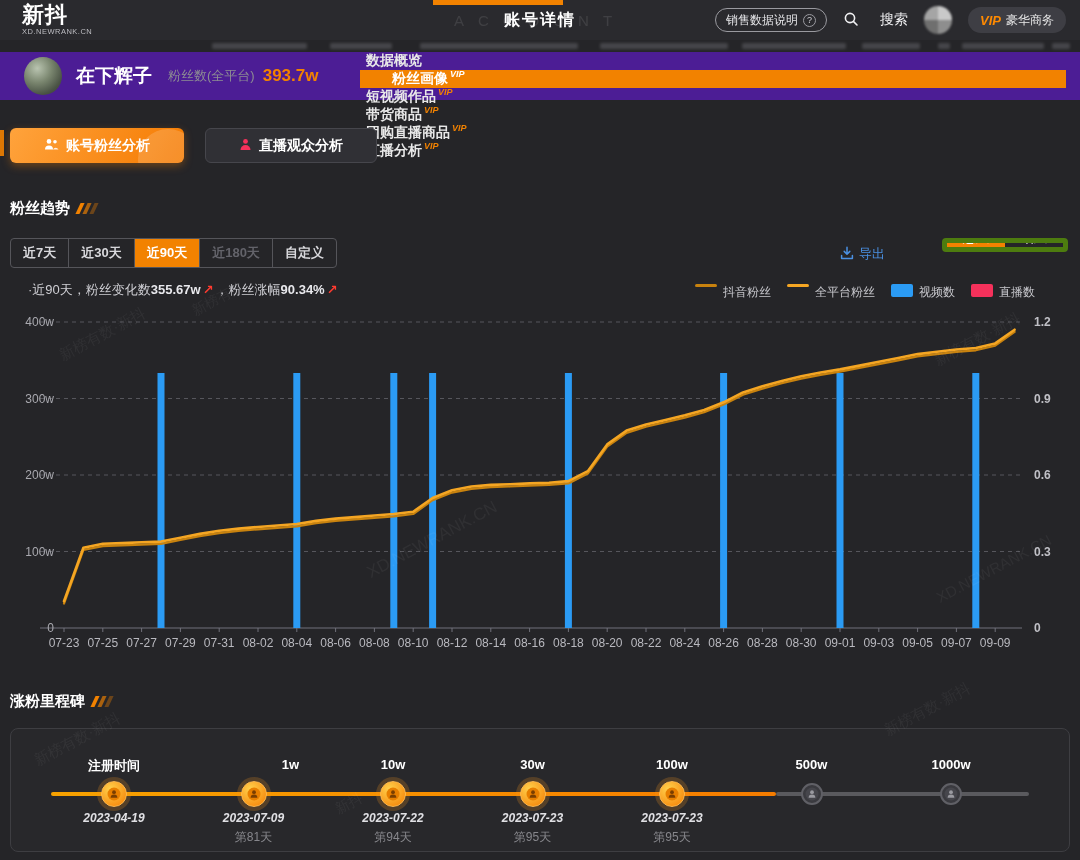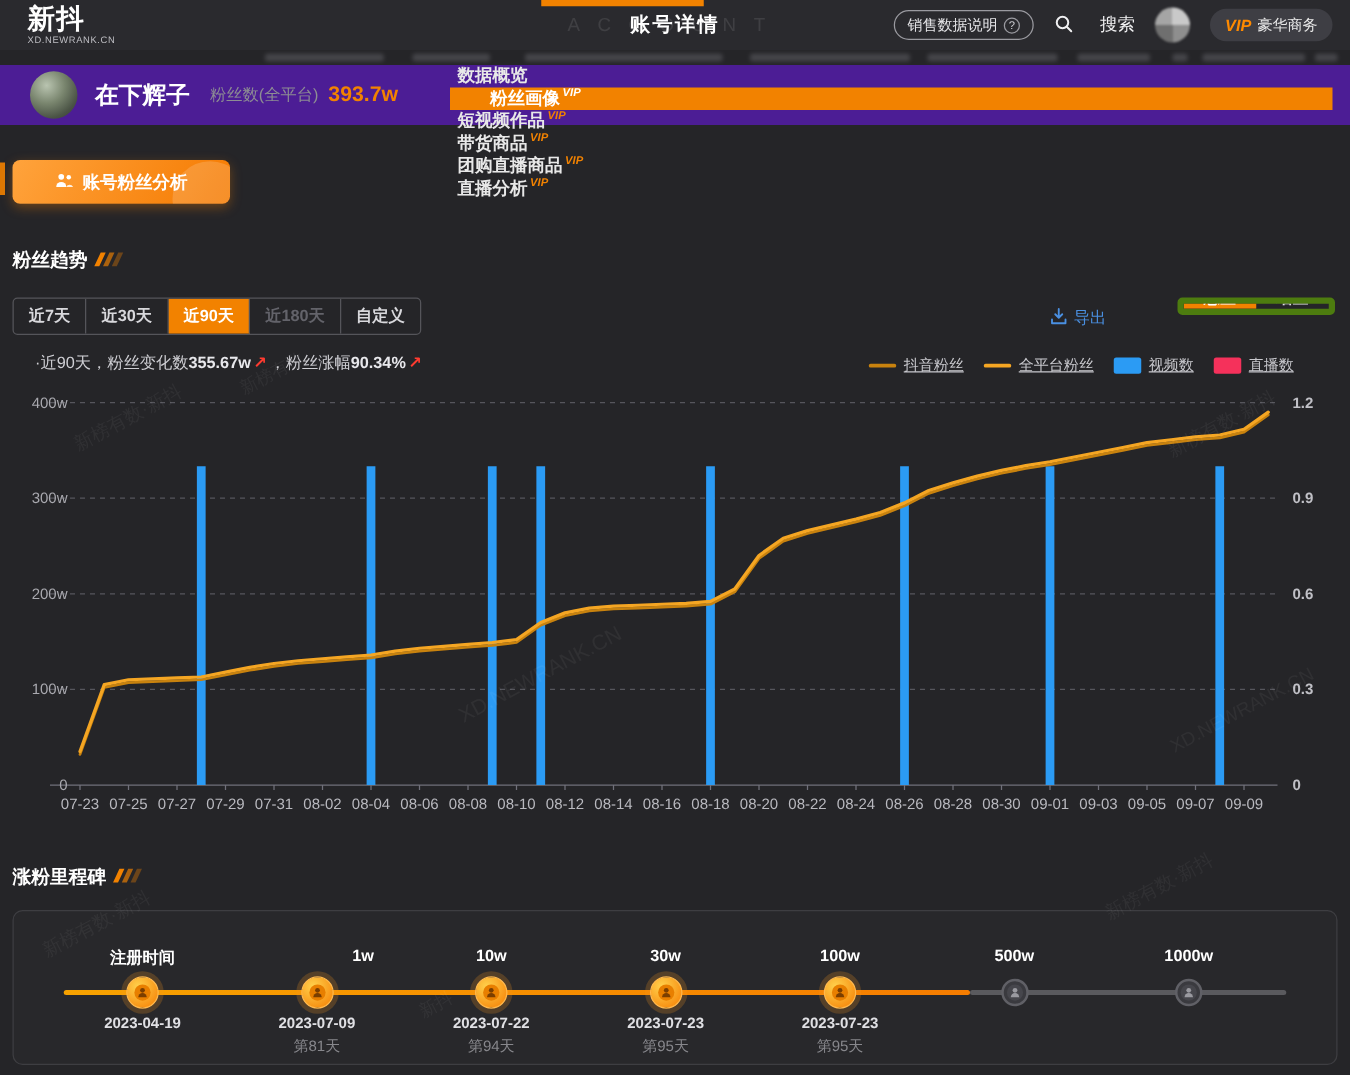--- a/index.html
+++ b/index.html
@@ -66,35 +66,35 @@
   .toggle-group { top:238px; right:12px; height:14px; display:flex; border-radius:4px; overflow:hidden; border:5px solid #4d7c0f;align-items:flex-end; }
   .toggle-btn { width:58px; display:flex; align-items:center; justify-content:center; font-size:13px; font-weight:bold; color:#e0e0e4; cursor:pointer; }
   .toggle-btn.active { background:#F28200; color:#fff; }
   .toggle-btn:not(.active) { background:transparent; }
 
   
   .summary-line { left:28px; top:281px; color:#cfcfd4; font-size:13px; }
   .summary-line b { color:#e8e8ec; font-weight:bold; }
   .up-arrow { color:#ff3b30; font-weight:bold; font-size:13px; margin:0 2px; }
   .legend-row { top:284px; right:45px; display:flex; align-items:center; gap:16px; }
-  .legend-item { display:flex; align-items:center; gap:6px; color:#c8c8cd; font-size:12px; cursor:pointer;text-decoration:underline; }
+  .legend-item { display:flex; align-items:flex-start; gap:6px; color:#c8c8cd; font-size:12px; cursor:pointer; }
   .lg-line { width:22px; height:3px; border-radius:2px; }
   .lg-rect { width:22px; height:13px; border-radius:2px; }
 
   
   #chart-area { left:0; top:310px; width:1080px; height:350px; }
 
   
   .milestone-card { left:10px; top:728px; width:1060px; height:124px; border:1px solid #3e3e42; border-radius:8px; background:#28282b; }
   .ms-line { position:absolute; top:63px; height:4px; border-radius:2px; }
   .ms-node { position:absolute; border-radius:50%; display:flex; align-items:center; justify-content:center; }
   .ms-node.done { width:26px; height:26px; top:52px; background:radial-gradient(circle at 35% 30%, #ffd14d, #f57c00); box-shadow:0 0 0 4px rgba(245,150,30,.22); border:1px solid #ffb84d; }
   .ms-node.todo { width:22px; height:22px; top:54px; background:#3a3a3f; border:2px solid #606066; }
   .ms-label { position:absolute; top:28px; transform:translateX(-50%); color:#fff; font-weight:bold; font-size:13px; white-space:nowrap; }
-  .ms-date { position:absolute; top:82px; transform:translateX(-50%); color:#e0e0e4; font-weight:bold; font-size:12px; white-space:nowrap; }
+  .ms-date { position:absolute; top:82px; transform:translateX(-50%); color:#e0e0e4; font-weight:bold; font-size:12px; white-space:nowrap;font-style:italic; }
   .ms-day { position:absolute; top:100px; transform:translateX(-50%); color:#87878c; font-size:12px; white-space:nowrap; }
 
   
   .wm { position:absolute; color:rgba(255,255,255,.05); white-space:nowrap; transform:rotate(-28deg); pointer-events:none; }
 </style>
 </head>
 <body>
 
 <div class="page">
 
@@ -179,20 +179,29 @@
   <div class="abs subtab subtab-1">
     <span>
       <svg width="15" height="13" viewBox="0 0 15 13" fill="#fff">
           <circle cx="5" cy="3.4" r="2.3"></circle>
           <path d="M1 11.5 a4 4 0 0 1 8 0 z"></path>
           <circle cx="11" cy="3.8" r="1.8"></circle>
           <path d="M8.9 11.5 a3.2 3.2 0 0 1 5.6 0 z" opacity=".85"></path>
         </svg>
     </span>
     <span>账号粉丝分析</span>
+  </div>
+  <div class="abs subtab subtab-2">
+    <span>
+      <svg width="13" height="13" viewBox="0 0 13 13" fill="#F5315B">
+          <circle cx="6.5" cy="3.4" r="2.4"></circle>
+          <path d="M1.5 12 a5 5 0 0 1 10 0 z"></path>
+        </svg>
+    </span>
+    <span>直播观众分析</span>
   </div>
 
   <div class="abs section-title" style="left:10px; top:199px;">
     <span>粉丝趋势</span>
     <span class="slashes"><i></i><i></i><i></i></span>
   </div>
 
   <div class="abs range-group" id="range-group">
       <div class="range-btn">近7天</div>
       <div class="range-btn">近30天</div>

